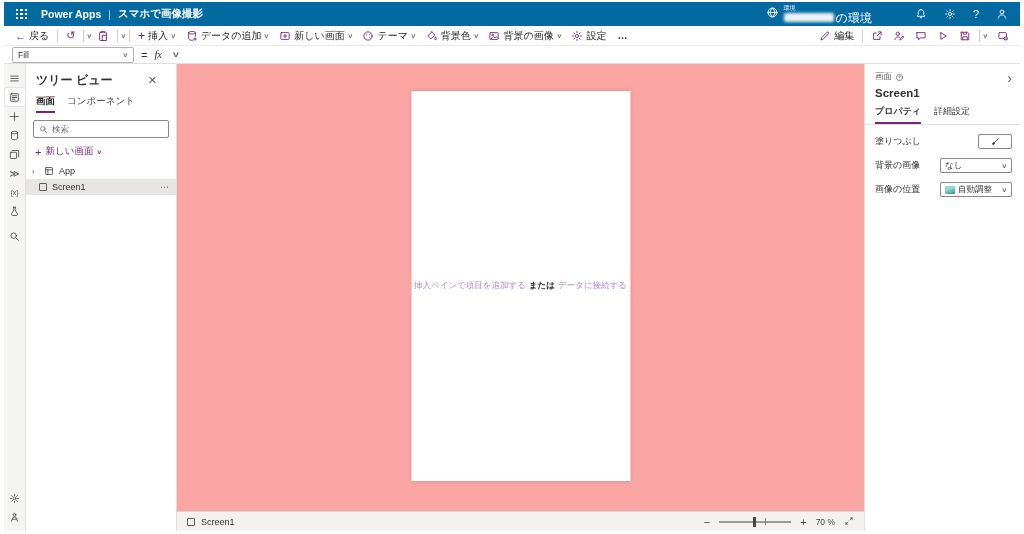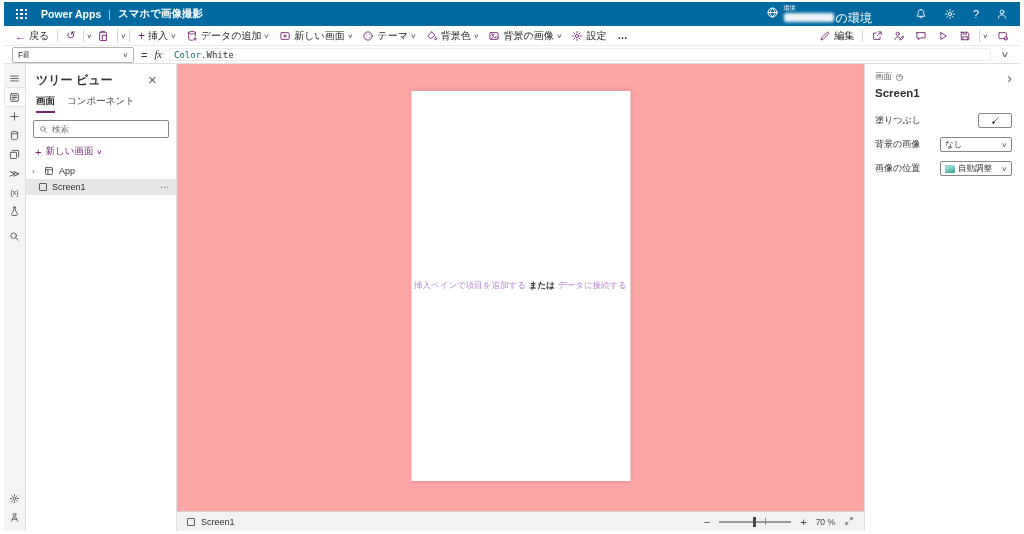--- a/index.html
+++ b/index.html
@@ -329,24 +329,20 @@
     </div>
   </div>
 
   <div class="formulabar">
     <div class="propsel">
       <span>Fill</span>
       <span class="chev">∨</span>
     </div>
     <span class="eq">=</span>
     <span class="fx">fx</span>
-    <div class="formula">
-      <span class="tok">Color</span>
-        <span>.White</span>
-    </div>
     <span class="fb-exp">∨</span>
   </div>
 
   <div class="main">
 
     <nav class="rail">
       <div class="rail-btn">
         <svg viewBox="0 0 16 16">
             <path d="M2.5 4.5h11M2.5 8h11M2.5 11.5h11"></path>
           </svg>
@@ -478,20 +474,24 @@
           <span>画面</span>
           <svg viewBox="0 0 16 16">
               <circle cx="8" cy="8" r="5.5"></circle>
               <path d="M6.6 6.4c0-.9.6-1.5 1.4-1.5s1.4.6 1.4 1.4c0 .7-.5 1-1 1.3-.3.2-.4.4-.4.8"></path>
               <circle cx="8" cy="11" r=".5" fill="currentColor" stroke="none"></circle>
             </svg>
         </div>
         <span class="rp-exp">›</span>
         <div class="rp-title">Screen1</div>
       </div>
+      <div class="rp-tabs">
+        <span class="rp-tab sel">プロパティ</span>
+        <span class="rp-tab">詳細設定</span>
+      </div>
       <div class="rp-body">
         <div class="prow">
           <span class="plabel">塗りつぶし</span>
           <span class="fillbtn">
             <svg viewBox="0 0 16 16">
                 <path d="M13 3l-5.5 5.5M5.5 10.5l2-2M4 13c1.2 0 2.2-.6 2.5-1.8L4.8 9.5C3.6 9.8 3 10.8 3 12v1h1z" fill="currentColor"></path>
               </svg>
           </span>
         </div>
         <div class="prow">

